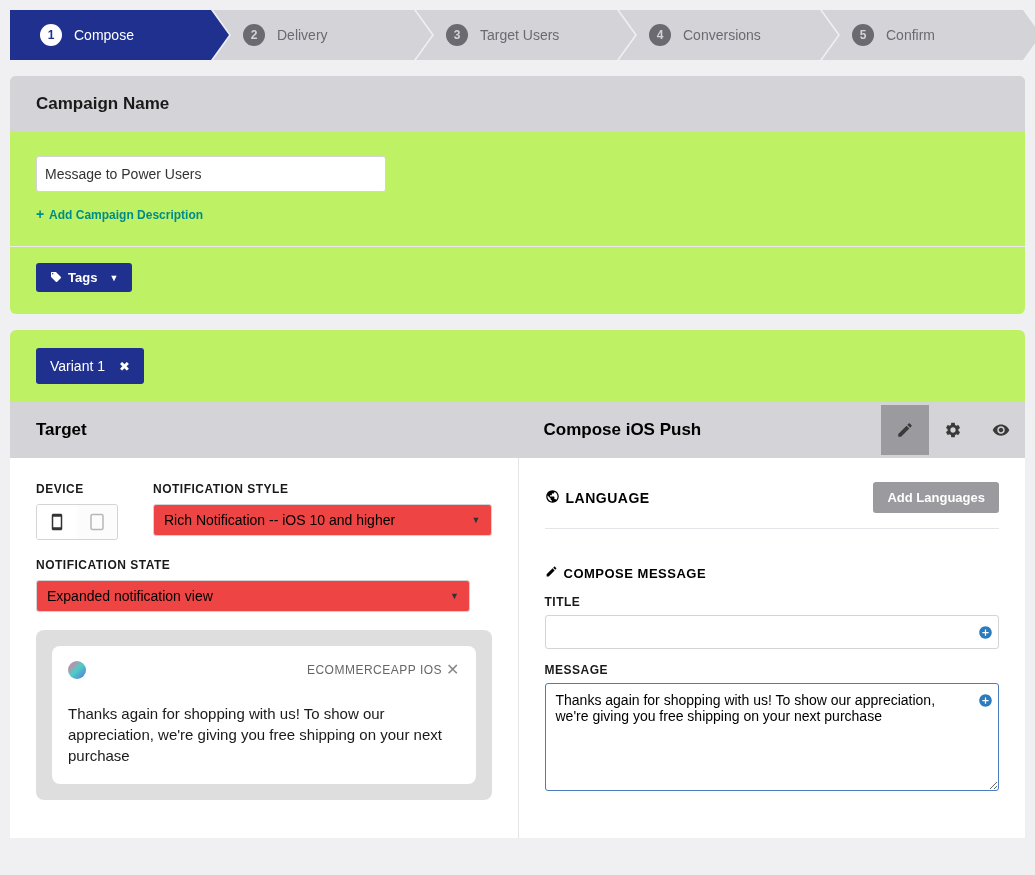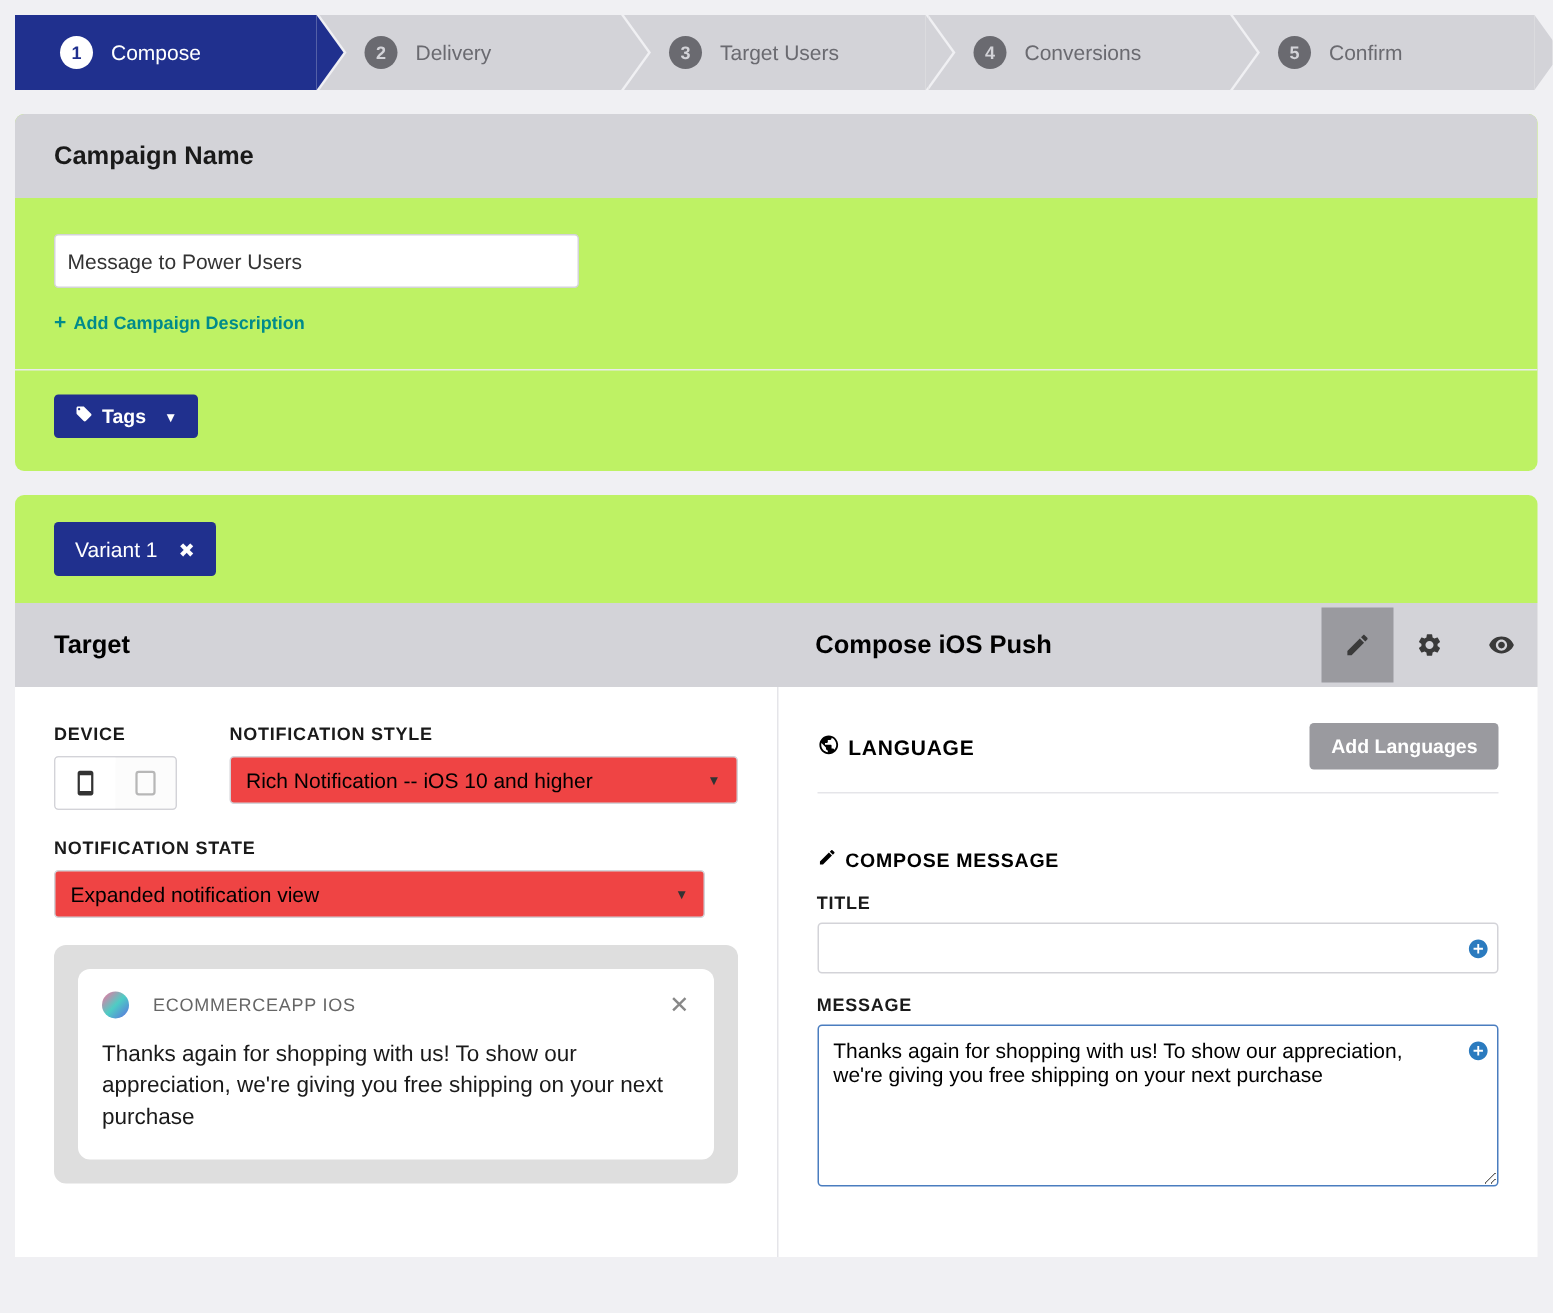--- a/index.html
+++ b/index.html
@@ -60,21 +60,21 @@
 .device-toggle { display: flex; border: 1px solid #d3d3d8; border-radius: 3px; overflow: hidden; }
 .device-opt { width: 40px; height: 34px; display: flex; align-items: center; justify-content: center; background: #fff; cursor: pointer; font-size: 18px; color: #333; }
 .device-opt.dim { opacity: 0.35; background: #f5f5f7; }
 
 .select { border: 1px solid #d3d3d8; border-radius: 3px; padding: 7px 10px; font-size: 14px; background: #ef4444; display: flex; justify-content: space-between; align-items: center; cursor: pointer; min-width: 270px; }
 .select .caret-down { color: #333; }
 .select-wide { width: 434px; }
 
 .notif-preview { background: #dedede; border-radius: 8px; padding: 16px; margin-top: 18px; }
 .notif-card { background: #fff; border-radius: 8px; padding: 14px 16px 18px 16px; }
-.notif-top { display: flex; align-items: center; gap: 16px; margin-bottom: 12px; }
+.notif-top { display: flex; align-items: center; gap: 4px; margin-bottom: 24px; text-align: right; }
 .app-icon { width: 18px; height: 18px; border-radius: 50%; background: linear-gradient(135deg, #ff6b9d, #4ecdc4, #5b6ee1); }
 .app-name { font-size: 12px; letter-spacing: 0.5px; color: #666; flex: 1; }
 .notif-close { color: #888; font-size: 16px; cursor: pointer; }
 .notif-text { font-size: 15px; line-height: 1.4; color: #1a1a1a; }
 
 .lang-row { display: flex; justify-content: space-between; align-items: center; padding-bottom: 15px; border-bottom: 1px solid #e5e5e9; }
 .lang-label { font-size: 14px; font-weight: 800; letter-spacing: 0.5px; display: flex; align-items: center; gap: 6px; }
 .globe { font-size: 14px; }
 .add-lang-btn { background: #9a9a9f; color: #fff; border: none; padding: 8px 14px; border-radius: 3px; font-size: 13px; font-weight: 600; cursor: pointer; }
 

